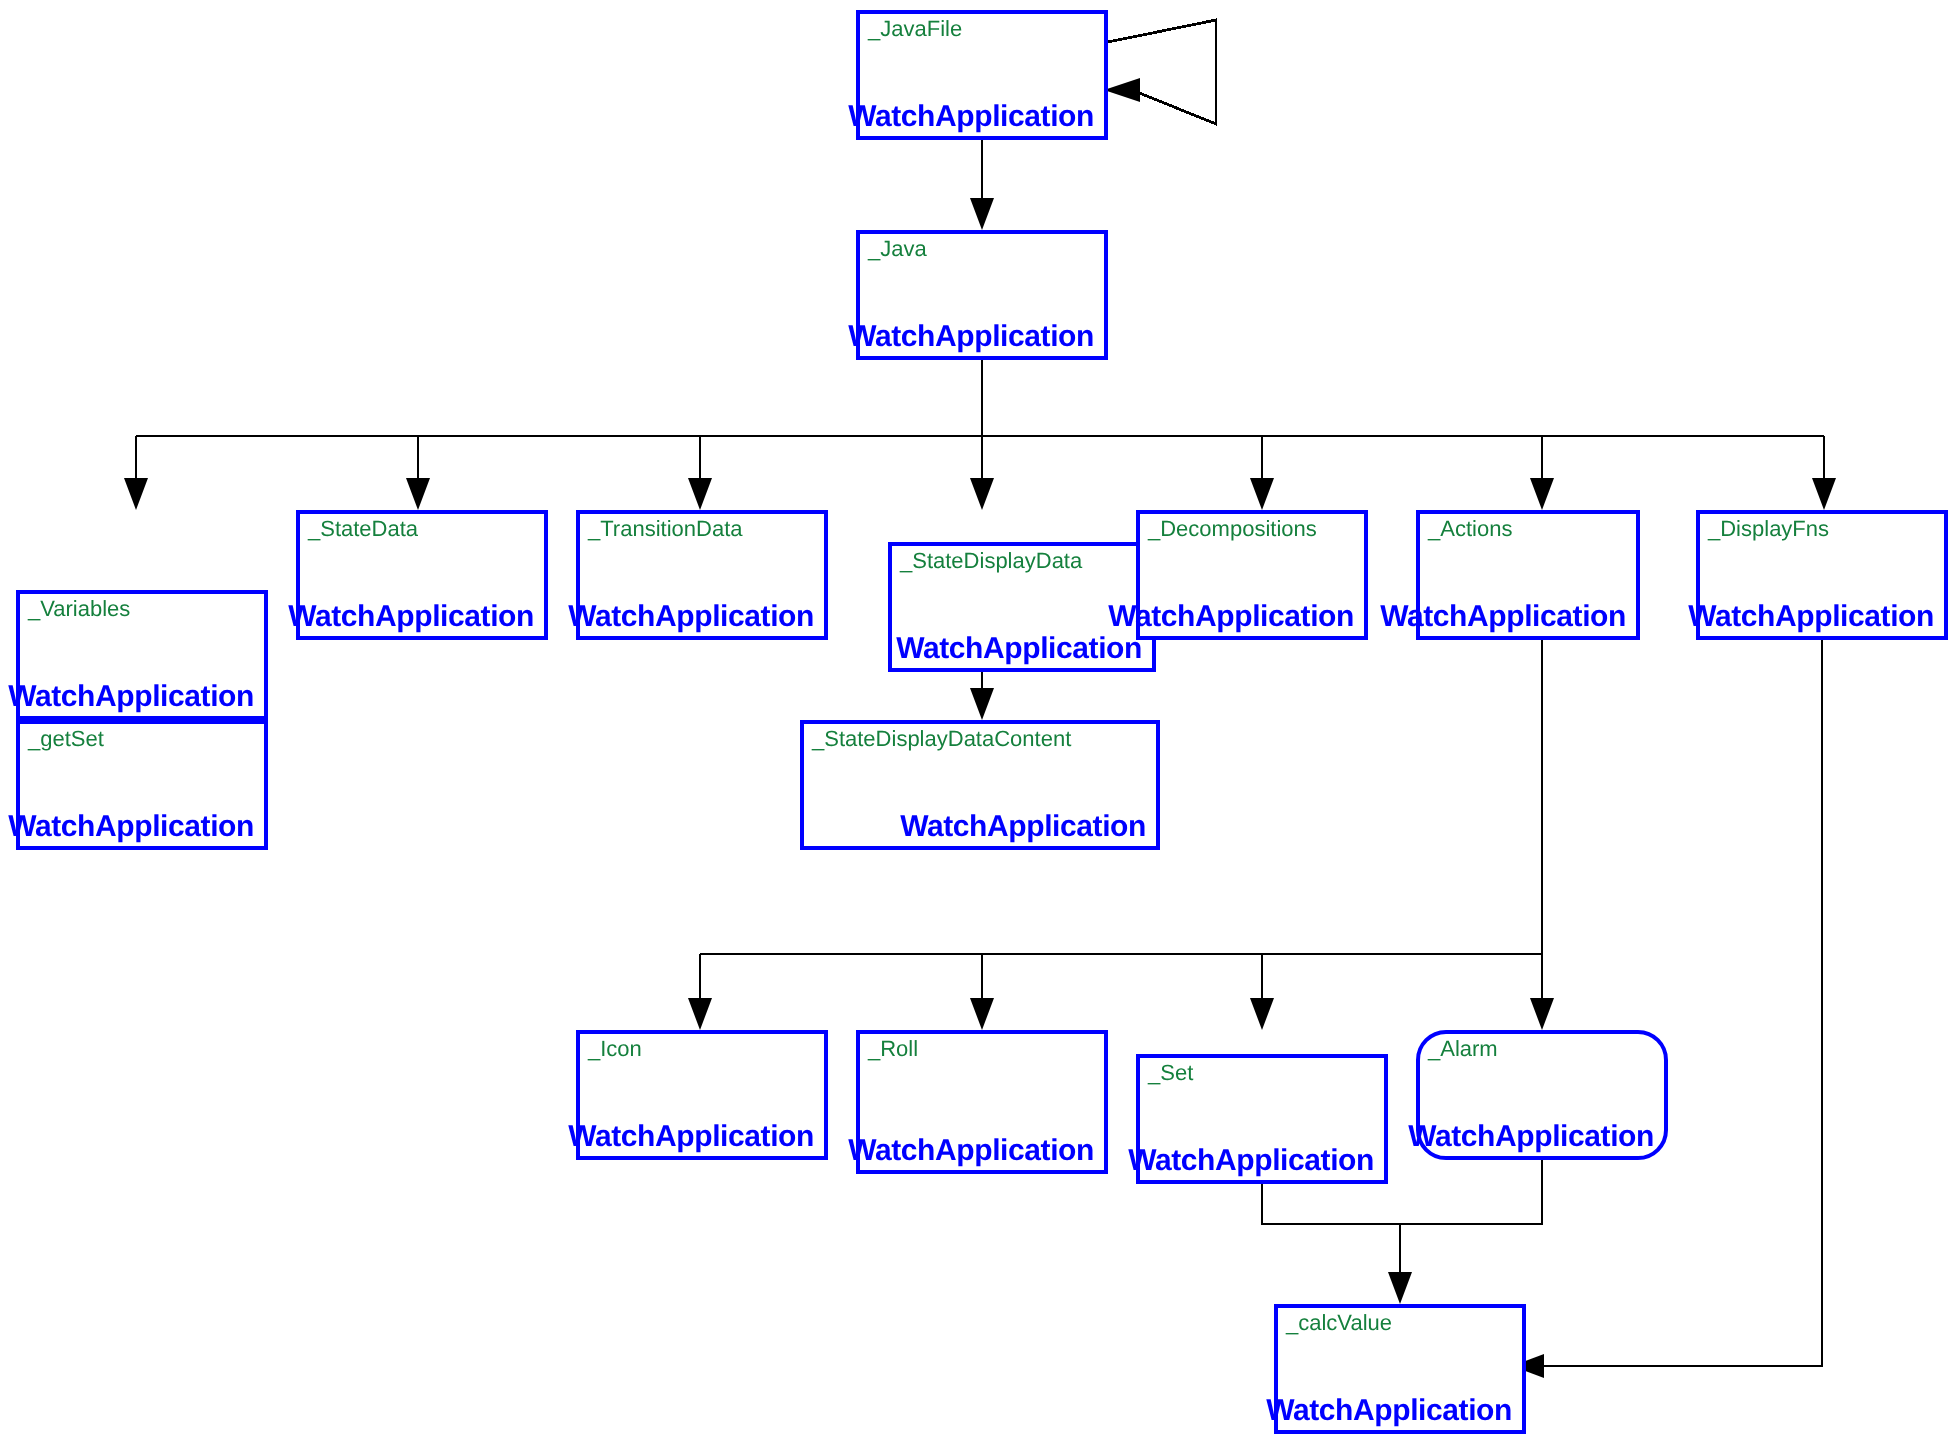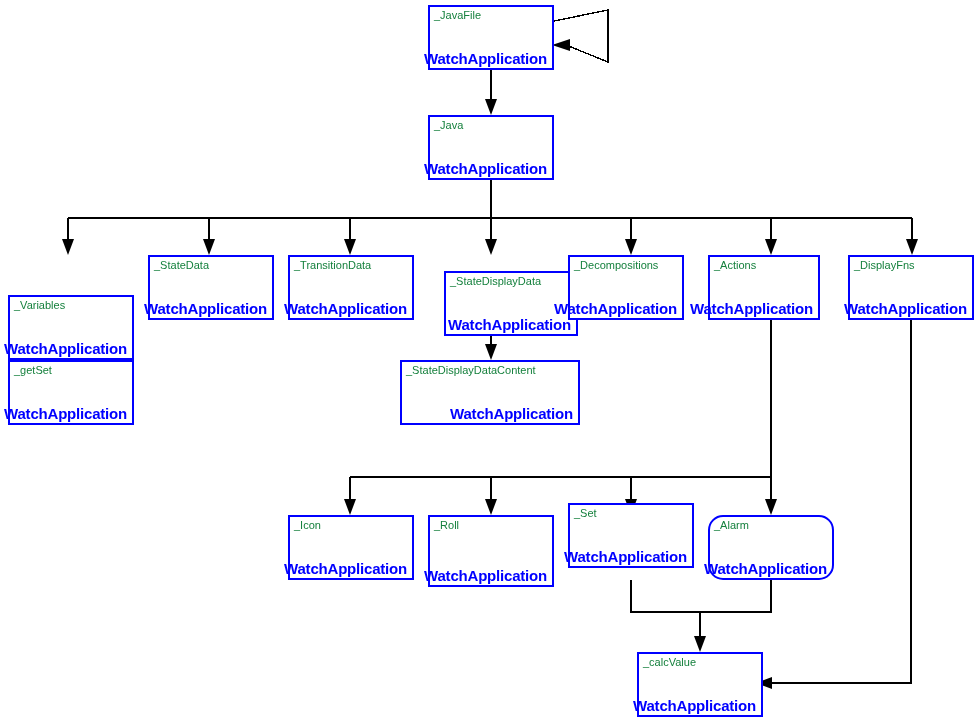--- a/index.html
+++ b/index.html
@@ -193,21 +193,21 @@
   <div class="node-box" style="left:288px; top:515px; width:126px; height:65px;">
     <span class="node-title">_Icon</span>
     <span class="node-pkg">WatchApplication</span>
   </div>
 
   <div class="node-box" style="left:428px; top:515px; width:126px; height:72px;">
     <span class="node-title">_Roll</span>
     <span class="node-pkg">WatchApplication</span>
   </div>
 
-  <div class="node-box" style="left:568px; top:503px; width:126px; height:65px;">
+  <div class="node-box" style="left:568px; top:527px; width:126px; height:65px;">
     <span class="node-title">_Set</span>
     <span class="node-pkg">WatchApplication</span>
   </div>
 
   <div class="node-box" style="left:708px; top:515px; width:126px; height:65px;border-radius:15px;">
     <span class="node-title">_Alarm</span>
     <span class="node-pkg">WatchApplication</span>
   </div>
 
   <div class="node-box" style="left:637px; top:652px; width:126px; height:65px;">

